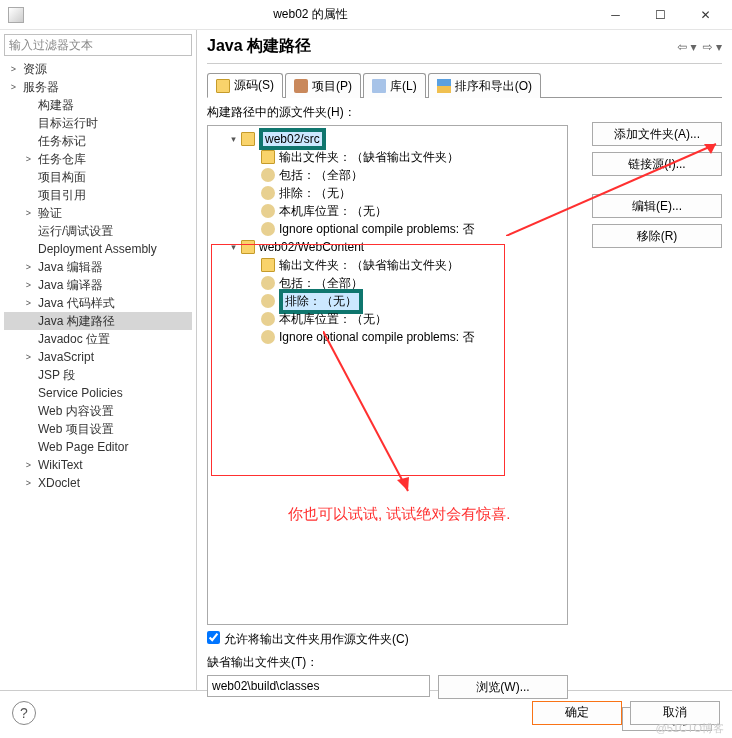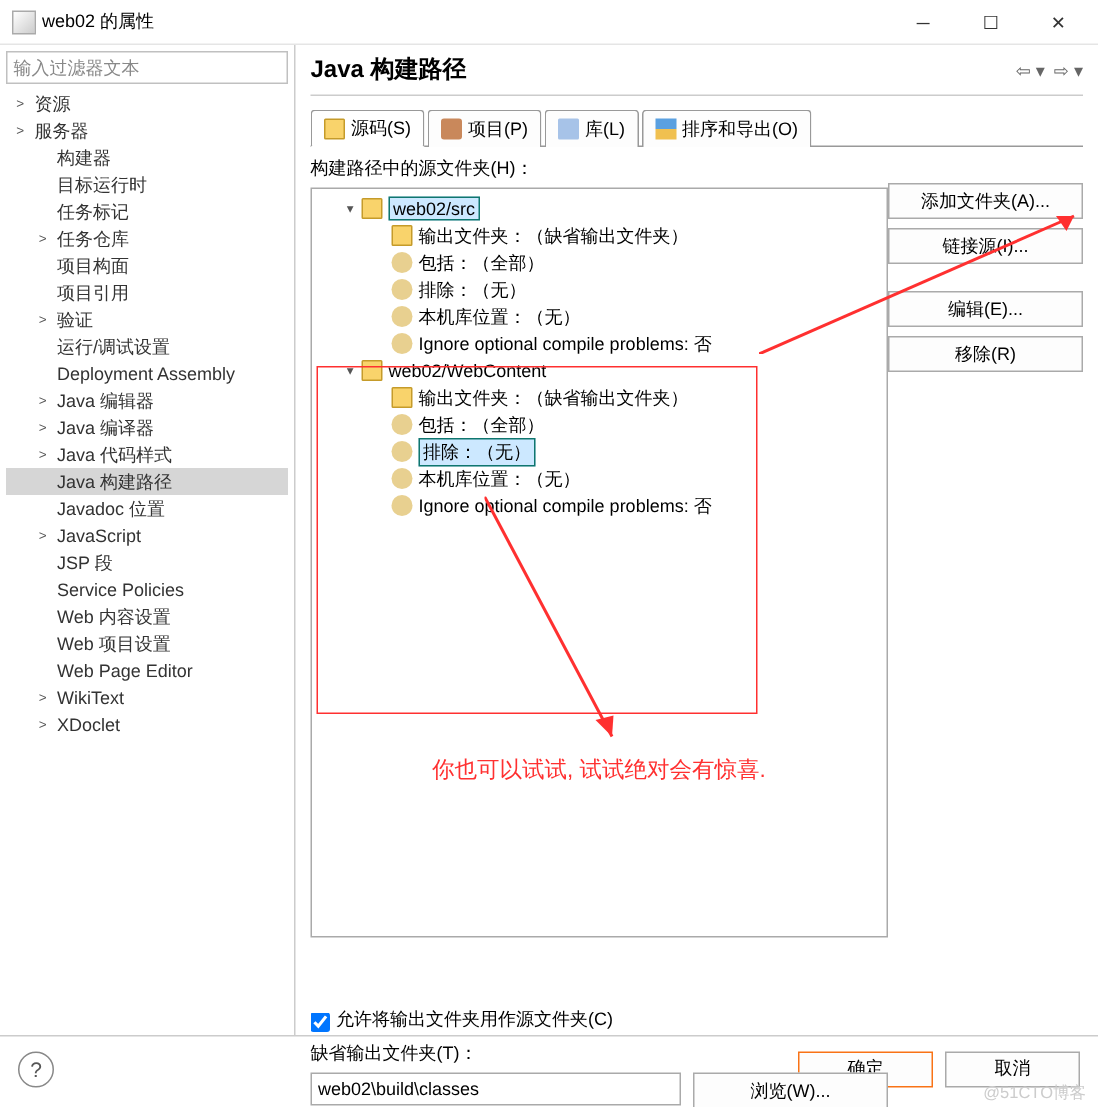--- a/index.html
+++ b/index.html
@@ -1,18 +1,18 @@
 <!DOCTYPE html>
 <html><head>
 <meta charset="utf-8">
 <style>
 * { box-sizing: border-box; font-family: "Microsoft YaHei", "Segoe UI", sans-serif; }
 body { margin: 0; background: #fff; width: 732px; height: 738px; overflow: hidden; position: relative; }
 
-.titlebar { height: 30px; border-bottom: 1px solid #e5e5e5; display: flex; align-items: center; padding: 0 4px 0 8px; font-size: 12px; }
+.titlebar { height: 30px; border-bottom: 1px solid #e5e5e5; display: flex; align-items: center; padding: 0 4px 0 8px; font-size: 12px; text-align: center; }
 .titlebar .icon { width: 16px; height: 16px; margin-right: 4px; display: inline-block; }
 .titlebar .title { flex: 1; }
 .titlebar .winbtn { width: 45px; height: 28px; display: flex; align-items: center; justify-content: center; color: #333; }
 
 .main { display: flex; height: 660px; }
 
 .sidebar { width: 197px; border-right: 1px solid #ccc; padding: 4px; display: flex; flex-direction: column; }
 .filter { border: 1px solid #c0c0c0; height: 22px; font-size: 12px; padding: 0 4px; color: #888; display: flex; align-items: center; }
 .tree { flex: 1; overflow: auto; padding-top: 4px; font-size: 12px; }
 .tree .node { display: flex; align-items: center; height: 18px; padding-left: 4px; color: #333; }
@@ -23,41 +23,41 @@
 .content { flex: 1; display: flex; flex-direction: column; padding: 6px 10px 0 10px; }
 .heading-row { display: flex; align-items: center; border-bottom: 1px solid #ccc; padding-bottom: 6px; }
 .heading { font-size: 16px; font-weight: bold; flex: 1; }
 .nav-arrows { font-size: 12px; color: #666; display: flex; gap: 6px; }
 
 .tabs { display: flex; border-bottom: 1px solid #999; margin-top: 8px; font-size: 12px; }
 .tab { padding: 3px 8px; border: 1px solid #999; border-bottom: none; background: #fdfdfd; margin-right: 2px; display: flex; align-items: center; gap: 4px; position: relative; top: 1px; border-radius: 3px 3px 0 0; }
 .tab.active { background: #fff; border-bottom: 1px solid #fff; }
 .tab .ticon { width: 14px; height: 14px; display: inline-block; }
 
-.pane { flex: 1; display: flex; gap: 0; padding-top: 6px; position: relative; }
+.pane { flex: 1; display: flex; gap: 24px; padding-top: 6px; position: relative; }
 .pane-label { font-size: 12px; margin-bottom: 4px; display: block; }
 .tree-area { flex: 1; }
 .folder-tree { border: 1px solid #aaa; height: 500px; font-size: 12px; padding: 4px; position: relative; }
 .folder-tree .frow { display: flex; align-items: center; height: 18px; }
 .folder-tree .frow .exp { width: 11px; font-size: 9px; color: #555; margin-right: 2px; text-align: center; }
 .folder-tree .frow .ficon { width: 14px; height: 14px; margin-right: 4px; }
-.folder-tree .frow .flabel.sel { background: #cce8ff; border: 1px solid #0f766e; padding: 0 2px; }
+.folder-tree .frow .flabel.sel { background: #cce8ff; border: 4px solid #0f766e; padding: 0 2px; }
 .pad1 { padding-left: 16px; }
 .pad2 { padding-left: 36px; }
 
 .redbox { position: absolute; left: 3px; top: 118px; width: 294px; height: 232px; border: 1px solid #ff3030; pointer-events: none; }
 .annot { position: absolute; left: 80px; top: 376px; color: #ff3030; font-size: 15px; line-height: 1.6; }
 .arrow1 { position: absolute; left: 298px; top: 10px; width: 220px; height: 100px; pointer-events: none; }
 .arrow2 { position: absolute; left: 115px; top: 205px; width: 180px; height: 170px; pointer-events: none; }
 
 .btns { width: 130px; display: flex; flex-direction: column; gap: 6px; padding-top: 18px; }
 .btn { height: 24px; border: 1px solid #aaa; background: #fdfdfd; font-size: 12px; display: flex; align-items: center; justify-content: center; }
 
 .bottom { font-size: 12px; padding-top: 6px; }
-.check { display: flex; align-items: flex-end; gap: 4px; margin-bottom: 6px; margin-top: 40px; }
+.check { display: flex; align-items: flex-start; gap: 4px; margin-bottom: 6px; }
 .check input { margin: 0; }
 .outrow { display: flex; gap: 8px; margin-top: 4px; }
 .outrow input { flex: 1; height: 22px; border: 1px solid #aaa; font-size: 12px; padding: 0 4px; }
 .outrow .btn { width: 130px; }
 
 .apply-row { display: flex; justify-content: flex-end; padding: 8px 10px 0 0; }
 .apply-row .btn { width: 90px; }
 
 .footer { border-top: 1px solid #ccc; height: 44px; display: flex; align-items: center; padding: 0 12px; gap: 8px; }
 .footer .help { width: 24px; height: 24px; border: 1px solid #888; border-radius: 50%; display: flex; align-items: center; justify-content: center; color: #555; font-size: 14px; }

